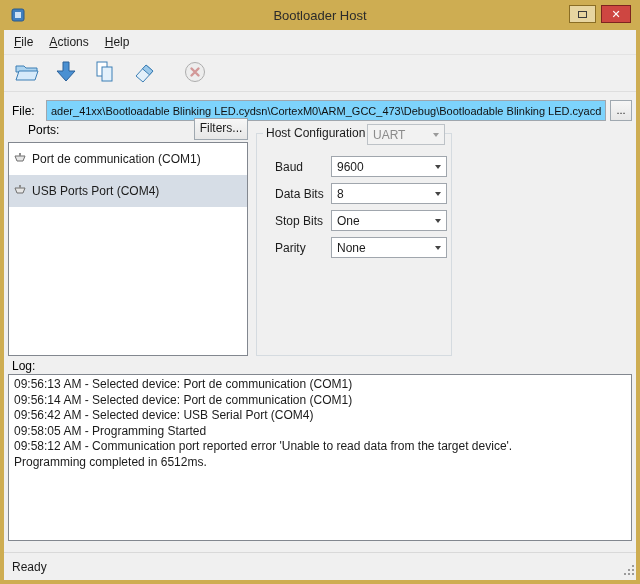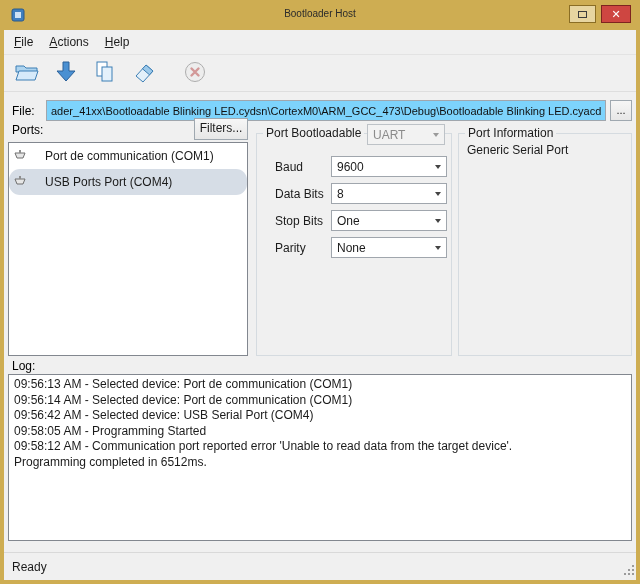--- a/index.html
+++ b/index.html
@@ -4,21 +4,21 @@
 <style>
   * { box-sizing: border-box; margin: 0; padding: 0; }
   html, body { width: 640px; height: 584px; overflow: hidden; }
   body { font-family: "Liberation Sans", "DejaVu Sans", sans-serif; font-size: 12px; color: #1b1b1b; }
 
   .window { position: relative; width: 640px; height: 584px; background: #cead52; outline: 1px solid #93793a; }
 
   
   .titlebar { position: absolute; left: 0; top: 0; width: 100%; height: 30px; }
   .app-icon { position: absolute; left: 10px; top: 7px; width: 16px; height: 16px; }
-  .title-text { position: absolute; left: 0; top: 8px; width: 100%; text-align: center; font-size: 10px; color: #2b2b2b; pointer-events: none; }
+  .title-text { position: absolute; left: 0; top: 8px; width: 100%; text-align: center; font-size: 13px; color: #2b2b2b; pointer-events: none; }
   .cap-btn { position: absolute; top: 5px; height: 18px; display: flex; align-items: center; justify-content: center; border: 1px solid #8a6d24; cursor: default; }
   .btn-min { right: 44px; width: 27px; background: rgba(252,246,224,0.55); }
   .btn-min .box-glyph { width: 9px; height: 7px; border: 1px solid #3c3c3c; display: block; }
   .btn-close { right: 9px; width: 30px; background: #ce4641; border-color: #7e241f; color: #ffffff; font-size: 11px; font-weight: bold; }
 
   
   .client { position: absolute; left: 4px; top: 30px; width: 632px; height: 550px; background: #f0f0f0; }
 
   
   .menubar { position: absolute; left: 0; top: 0; width: 100%; height: 24px; display: flex; align-items: center; padding-left: 2px; }
@@ -32,21 +32,21 @@
 
   
   .lbl { position: absolute; color: #000000; }
   .file-input { position: absolute; left: 42px; top: 70px; width: 560px; height: 21px; border: 1px solid #a0a6ad; background: #7dd3fc; font-family: "Liberation Sans", sans-serif; font-size: 11px; padding: 0 4px; color: #111; }
   .browse-btn { position: absolute; left: 606px; top: 70px; width: 22px; height: 21px; background: linear-gradient(#f6f6f6,#e7e7e7); border: 1px solid #9fa8b0; font-size: 11px; text-align: center; line-height: 18px; }
 
   .filters-btn { position: absolute; left: 190px; top: 88px; width: 54px; height: 22px; background: linear-gradient(#f6f6f6,#e7e7e7); border: 1px solid #9fa8b0; font-size: 12px; text-align: center; line-height: 19px; }
 
   
   .listbox { position: absolute; left: 4px; top: 112px; width: 240px; height: 214px; background: #ffffff; border: 1px solid #82878f; overflow: hidden; }
-  .list-item { height: 26px; display: flex; align-items: center; gap: 18px; padding-left: 4px; white-space: nowrap; border-radius: 11px; }
+  .list-item { height: 32px; display: flex; align-items: center; gap: 5px; padding-left: 4px; white-space: nowrap; }
   .list-item.selected { background: #d6dde6; }
 
   
   .group { position: absolute; border: 1px solid #d5dbe0; }
   .group-title { position: absolute; top: -8px; left: 6px; background: #f0f0f0; padding: 0 3px; }
   .g-config { left: 252px; top: 103px; width: 196px; height: 223px; }
   .g-info { left: 454px; top: 103px; width: 174px; height: 223px; }
   .info-text { position: absolute; left: 8px; top: 9px; }
 
   
@@ -133,21 +133,21 @@
               <path d="M8.5 8.5 L15.5 15.5 M15.5 8.5 L8.5 15.5" stroke="#cf8f8f" stroke-width="2.4" stroke-linecap="round"></path>
             </svg>
         </span>
       </div>
     </div>
 
     <span class="lbl" style="left:8px; top:74px;">File:</span>
     <input class="file-input" type="text" value="ader_41xx\Bootloadable Blinking LED.cydsn\CortexM0\ARM_GCC_473\Debug\Bootloadable Blinking LED.cyacd" style="">
     <div class="browse-btn">...</div>
 
-    <span class="lbl" style="left:8px; top:93px;">Ports:</span>
+    <span class="lbl" style="left:24px; top:93px;">Ports:</span>
     <div class="filters-btn">Filters...</div>
 
     <div class="listbox">
       <div class="list-item">
         <span>
           <svg width="14" height="14" viewBox="0 0 14 14">
               <path d="M2 5 h10 l-2 5 H4 Z" fill="#e6e6e6" stroke="#6f6f6f"></path>
               <path d="M6 2 h2 v3 h-2 Z" fill="#8f8f8f"></path>
             </svg>
         </span>
@@ -158,21 +158,21 @@
           <svg width="14" height="14" viewBox="0 0 14 14">
               <path d="M2 5 h10 l-2 5 H4 Z" fill="#e6e6e6" stroke="#6f6f6f"></path>
               <path d="M6 2 h2 v3 h-2 Z" fill="#8f8f8f"></path>
             </svg>
         </span>
         <span>USB Ports Port (COM4)</span>
       </div>
     </div>
 
     <div class="group g-config">
-      <span class="group-title">Port Bootloadable</span>
+      <span class="group-title">Host Configuration</span>
       <div class="combo disabled" style="right:6px; top:-10px; width:78px;">
         <span>UART</span>
         <span class="arrow"></span>
       </div>
 
       <span class="fld-label" style="top:26px;">Baud</span>
       <div class="combo" style="left:74px; top:22px; width:116px;gap:26px;">
         <span>9600</span>
         <span class="arrow"></span>
       </div>
@@ -189,24 +189,20 @@
         <span class="arrow"></span>
       </div>
 
       <span class="fld-label" style="top:107px;">Parity</span>
       <div class="combo" style="left:74px; top:103px; width:116px;">
         <span>None</span>
         <span class="arrow"></span>
       </div>
     </div>
 
-    <div class="group g-info">
-      <span class="group-title">Port Information</span>
-      <span class="info-text">Generic Serial Port</span>
-    </div>
 
     <span class="lbl" style="left:8px; top:329px;">Log:</span>
     <div class="logbox">
       <div class="log-line">09:56:13 AM - Selected device: Port de communication (COM1)</div>
       <div class="log-line">09:56:14 AM - Selected device: Port de communication (COM1)</div>
       <div class="log-line">09:56:42 AM - Selected device: USB Serial Port (COM4)</div>
       <div class="log-line">09:58:05 AM - Programming Started</div>
       <div class="log-line">09:58:12 AM - Communication port reported error 'Unable to read data from the target device'.</div>
       <div class="log-line">Programming completed in 6512ms.</div>
     </div>

